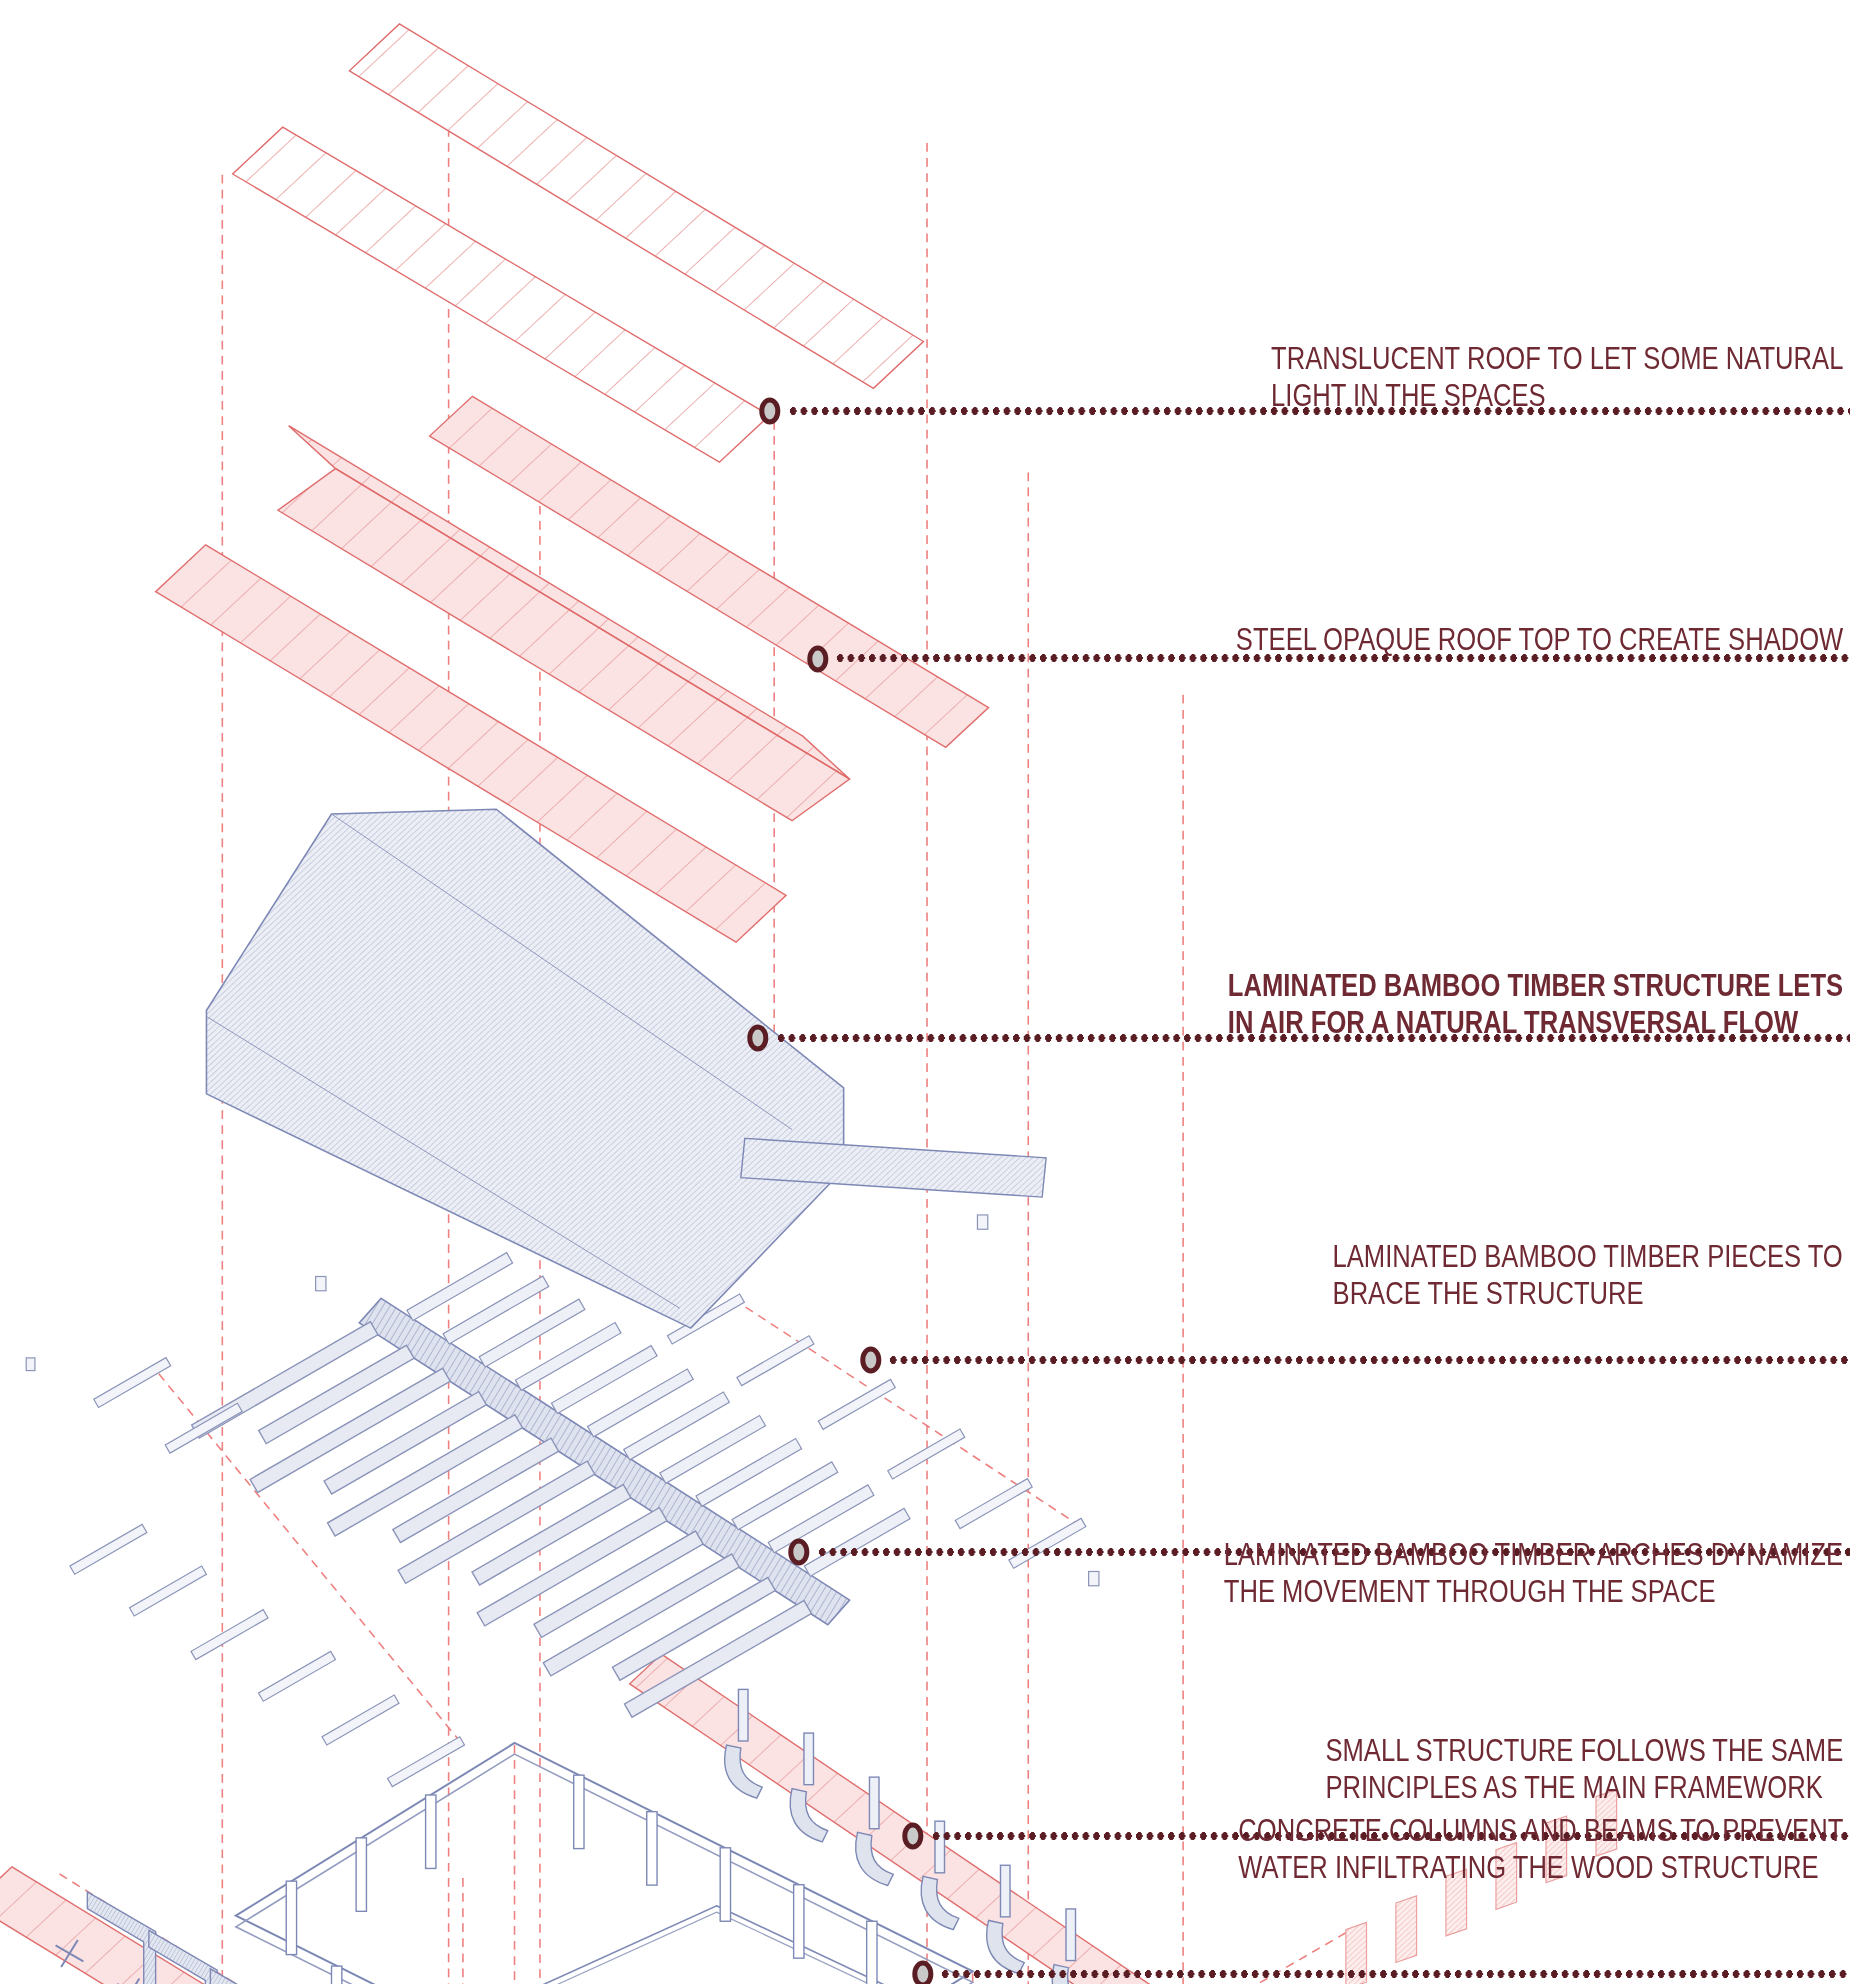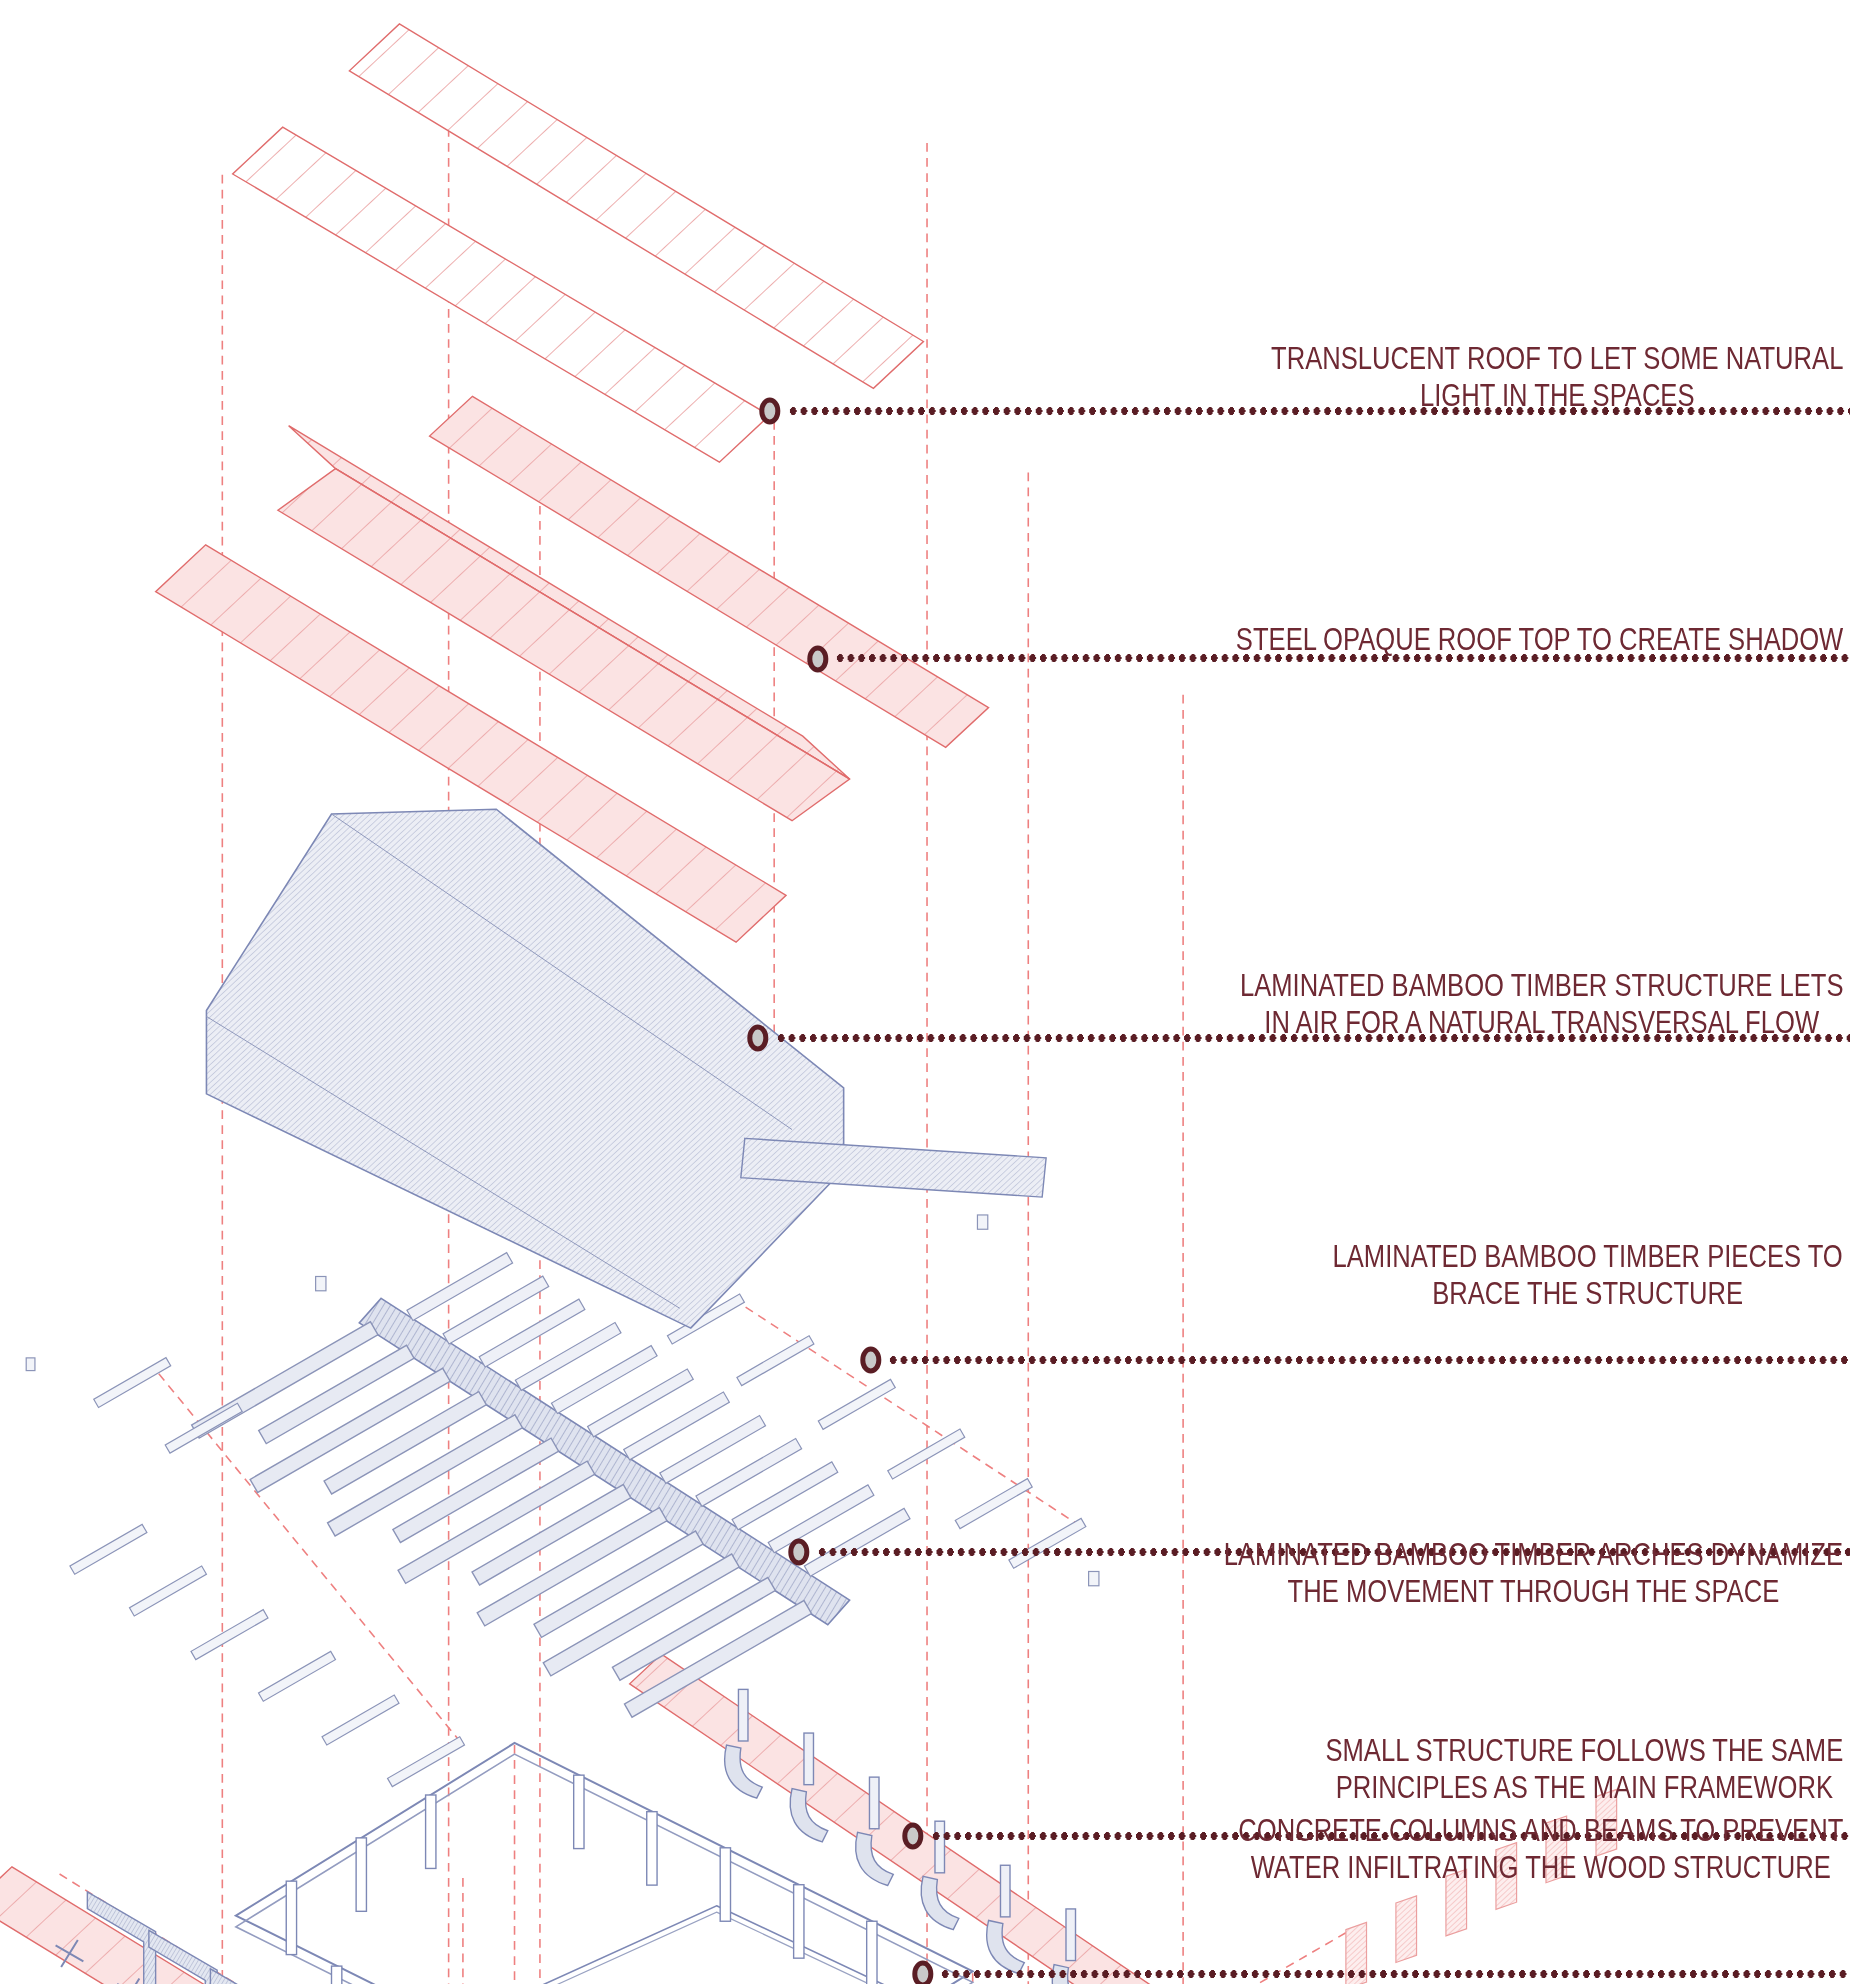--- a/index.html
+++ b/index.html
@@ -1,19 +1,19 @@
 <!DOCTYPE html>
 <html style="font-size:6.4px"><head>
 <meta charset="utf-8">
 <style>
   html,body{margin:0;padding:0;background:#ffffff;}
   body{width:1862px;height:2418px;position:relative;overflow:hidden;
        font-family:"Liberation Sans",sans-serif;}
   #scene{position:absolute;left:0;top:0;}
-  .callout{position:absolute;right:19px;text-align:center;color:#6e2933;
+  .callout{position:absolute;right:19px;text-align:left;color:#6e2933;
            font-size:32px;line-height:37px;font-weight:500;}
   .callout-line{display:block;white-space:pre;transform:scaleX(0.80);
                 transform-origin:100% 50%;}
   .leader{position:absolute;height:10.3px;right:12px;
           background-image:radial-gradient(ellipse 3.2px 4.4px at 5.2px 5.2px,#5a1d24 97%,rgba(0,0,0,0) 100%);
           background-size:10.7px 10.3px;background-repeat:repeat-x;}
   .marker{position:absolute;width:21.4px;height:27px;border:5.2px solid #5a1d24;
           background:#c9c9c9;border-radius:50%;box-sizing:border-box;
           transform:translate(-50%,-50%);}
 </style>
@@ -253,21 +253,21 @@
 <div class="marker" style="left:913px;top:1836px;"></div>
 <div class="marker" style="left:923px;top:1974px;"></div>
 
 <div class="callout" style="top:340px;">
   <span class="callout-line">TRANSLUCENT ROOF TO LET SOME NATURAL</span>
   <span class="callout-line">LIGHT IN THE SPACES</span>
 </div>
 <div class="callout" style="top:621px;">
   <span class="callout-line">STEEL OPAQUE ROOF TOP TO CREATE SHADOW</span>
 </div>
-<div class="callout" style="top:967px;">
+<div class="callout" style="top:967px;font-weight:bold;">
   <span class="callout-line">LAMINATED BAMBOO TIMBER STRUCTURE LETS</span>
   <span class="callout-line">IN AIR FOR A NATURAL TRANSVERSAL FLOW</span>
 </div>
 <div class="callout" style="top:1238px;">
   <span class="callout-line">LAMINATED BAMBOO TIMBER PIECES TO</span>
   <span class="callout-line">BRACE THE STRUCTURE</span>
 </div>
 <div class="callout" style="top:1536px;">
   <span class="callout-line">LAMINATED BAMBOO TIMBER ARCHES DYNAMIZE</span>
   <span class="callout-line">THE MOVEMENT THROUGH THE SPACE</span>

